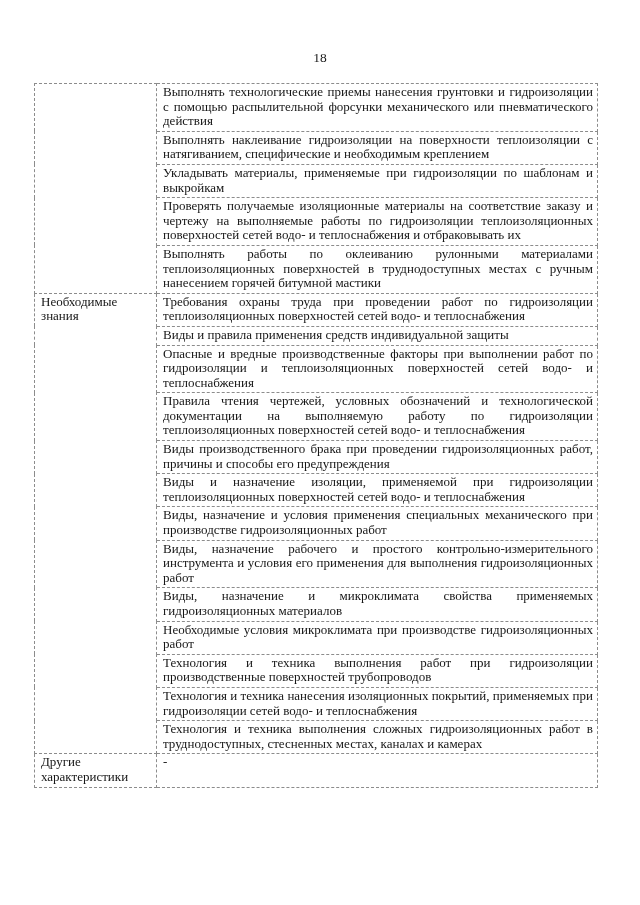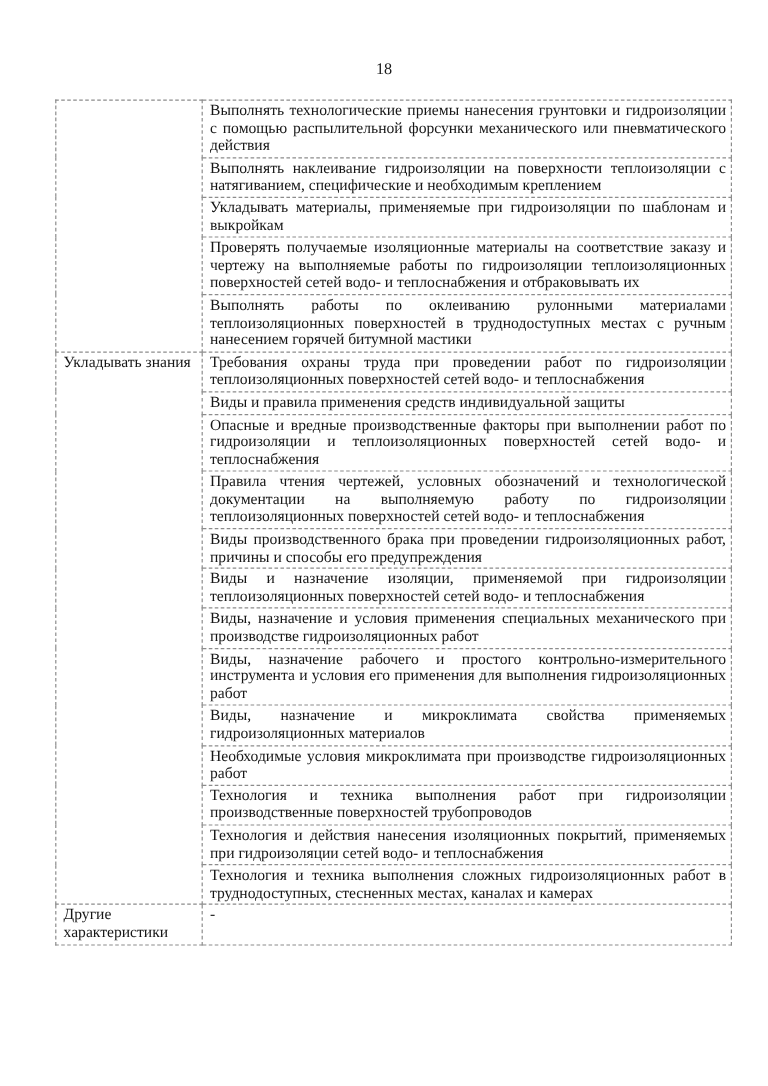--- a/index.html
+++ b/index.html
@@ -22,21 +22,21 @@
     top: 30px;
     left: 0;
     width: 100%;
     text-align: center;
     font-size: 13.5px;
     color: #1a1a1a;
   }
   table.doc-table {
     position: absolute;
     top: 63px;
-    left: 46px;
+    left: 34px;
     width: 564px;
     border-collapse: collapse;
     table-layout: fixed;
   }
   table.doc-table col.c1 { width: 122px; }
   table.doc-table td {
     border: 1px dashed #8c8c8c;
     vertical-align: top;
     font-size: 13px;
     line-height: 14.6px;
@@ -78,21 +78,21 @@
         <td class="content-cell">Укладывать материалы, применяемые при гидроизоляции по шаблонам и выкройкам</td>
       </tr>
       <tr>
         <td class="content-cell">Проверять получаемые изоляционные материалы на соответствие заказу и чертежу на выполняемые работы по гидроизоляции теплоизоляционных поверхностей сетей водо- и теплоснабжения и отбраковывать их</td>
       </tr>
       <tr>
         <td class="content-cell">Выполнять работы по оклеиванию рулонными материалами теплоизоляционных поверхностей в труднодоступных местах с ручным нанесением горячей битумной мастики</td>
       </tr>
 
       <tr>
-        <td class="label-cell" rowspan="13">Укладывать знания</td>
+        <td class="label-cell" rowspan="13">Необходимые знания</td>
         <td class="content-cell">Требования охраны труда при проведении работ по гидроизоляции теплоизоляционных поверхностей сетей водо- и теплоснабжения</td>
       </tr>
       <tr>
         <td class="content-cell">Виды и правила применения средств индивидуальной защиты</td>
       </tr>
       <tr>
         <td class="content-cell">Опасные и вредные производственные факторы при выполнении работ по гидроизоляции и теплоизоляционных поверхностей сетей водо- и теплоснабжения</td>
       </tr>
       <tr>
         <td class="content-cell">Правила чтения чертежей, условных обозначений и технологической документации на выполняемую работу по гидроизоляции теплоизоляционных поверхностей сетей водо- и теплоснабжения</td>
@@ -112,21 +112,21 @@
       <tr>
         <td class="content-cell">Виды, назначение и микроклимата свойства применяемых гидроизоляционных материалов</td>
       </tr>
       <tr>
         <td class="content-cell">Необходимые условия микроклимата при производстве гидроизоляционных работ</td>
       </tr>
       <tr>
         <td class="content-cell">Технология и техника выполнения работ при гидроизоляции производственные поверхностей трубопроводов</td>
       </tr>
       <tr>
-        <td class="content-cell">Технология и действия нанесения изоляционных покрытий, применяемых при гидроизоляции сетей водо- и теплоснабжения</td>
+        <td class="content-cell">Технология и техника нанесения изоляционных покрытий, применяемых при гидроизоляции сетей водо- и теплоснабжения</td>
       </tr>
       <tr>
         <td class="content-cell">Технология и техника выполнения сложных гидроизоляционных работ в труднодоступных, стесненных местах, каналах и камерах</td>
       </tr>
 
       <tr>
         <td class="label-cell">Другие характеристики</td>
         <td class="content-cell dash-cell">-</td>
       </tr>
 

